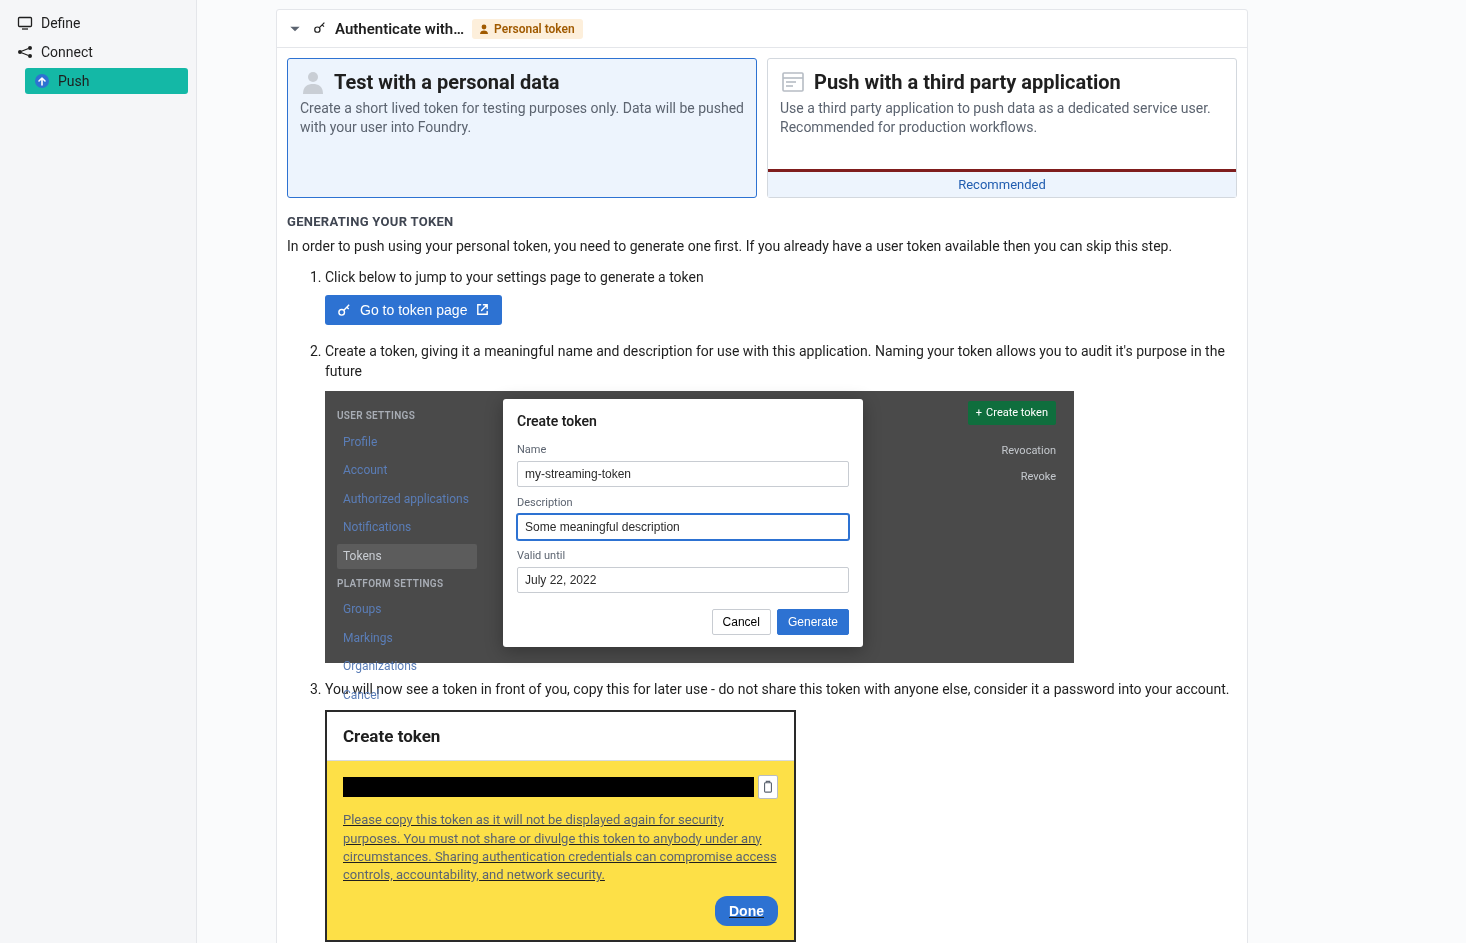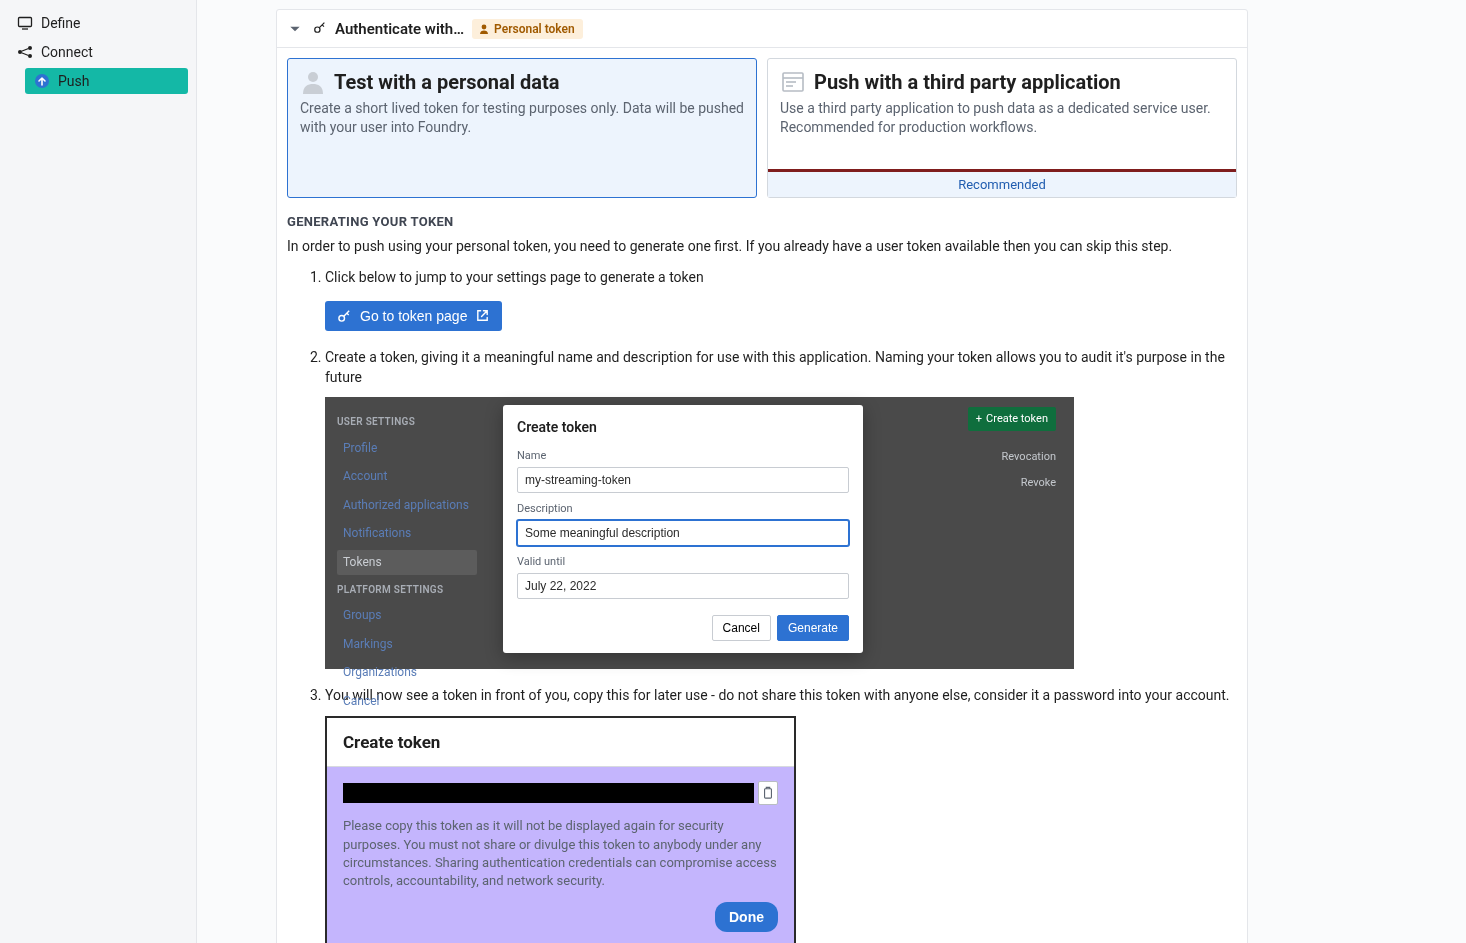--- a/index.html
+++ b/index.html
@@ -158,21 +158,21 @@
     display:inline-flex;
     align-items:center;
     gap:8px;
     background:#2d72d2;
     color:#fff;
     border:none;
     border-radius:3px;
     padding:7px 12px;
     font-size:14px;
     cursor:pointer;
-    margin-top:14px;
+    margin-top:8px;
   }
   .primary-btn svg { width:15px; height:15px; fill:#fff; }
 
   
   .embed1 {
     width:749px;
     background:#4a4a4a;
     margin-top:10px;
     position:relative;
     font-size:12.5px;
@@ -277,22 +277,23 @@
     margin-top:10px;
   }
   .embed2-head {
     padding:12px 16px;
     font-size:17px;
     font-weight:700;
     color:#1f1f1f;
     border-bottom:1px solid #d7dade;
   }
   .embed2-body {
-    background:#c4b5fd;
+    background:#fde047;
     padding:14px 16px 14px 16px;
+    text-decoration:underline;
   }
   .token-field {
     display:flex;
     align-items:center;
     gap:4px;
     margin-bottom:12px;
   }
   .token-bar {
     flex:1;
     height:20px;

